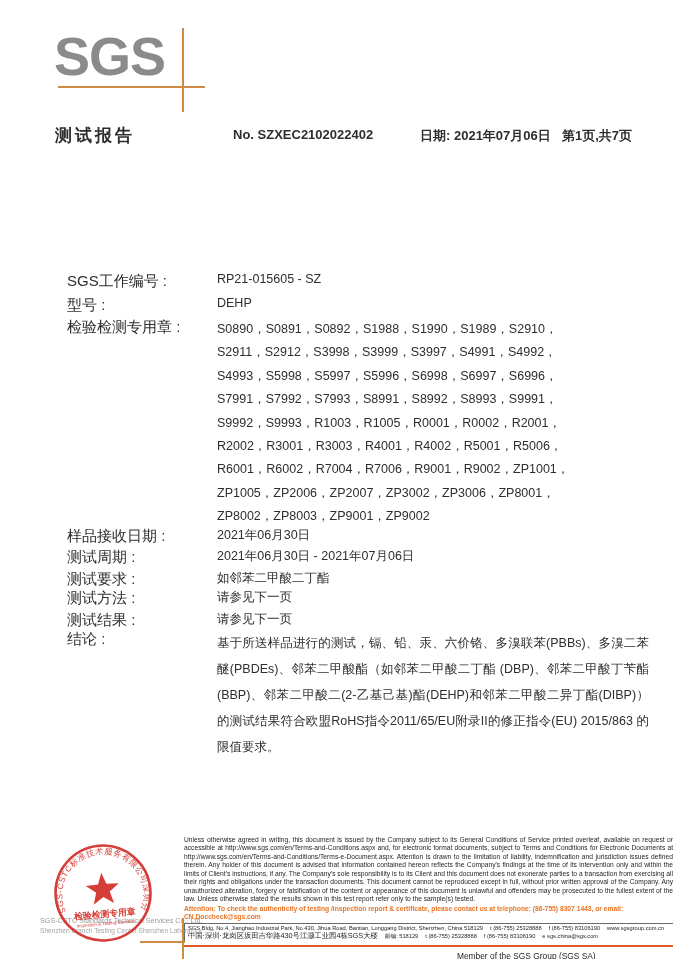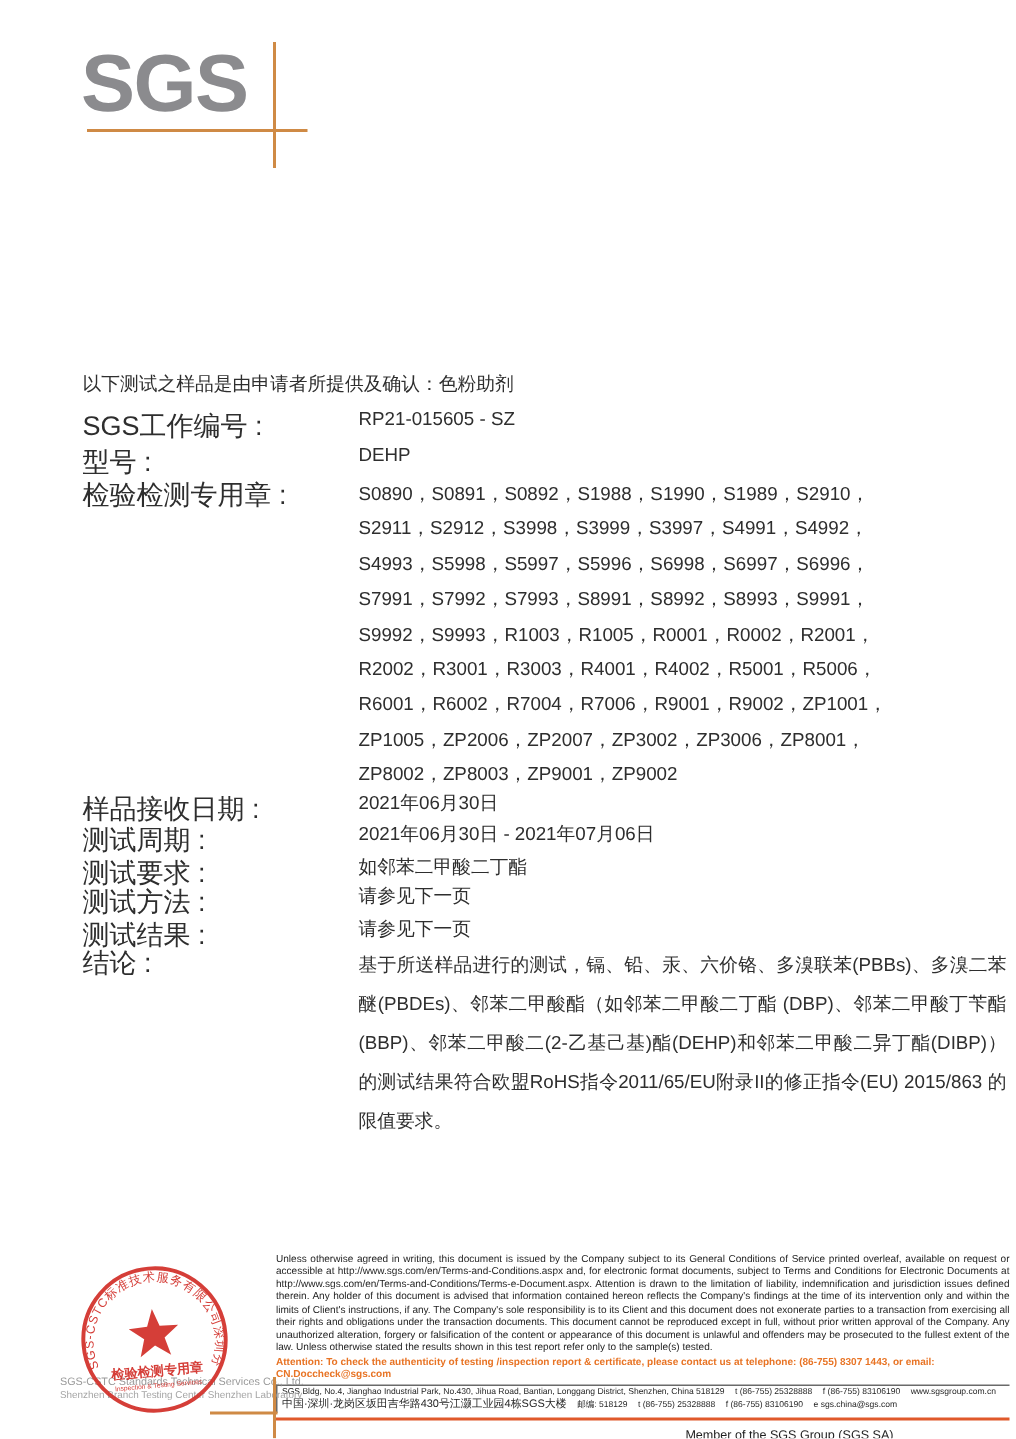--- a/index.html
+++ b/index.html
@@ -19,22 +19,22 @@
   .hdr{position:absolute;top:124px;left:0;width:677px;height:20px;}
   .hdr .title{position:absolute;left:55px;top:0;font-size:17px;font-weight:700;letter-spacing:3px;}
   .hdr .no{position:absolute;left:233px;top:3px;font-size:13px;font-weight:700;}
   .hdr .date{position:absolute;left:420px;top:3px;font-size:13px;font-weight:700;}
   .hdr .page-no{position:absolute;left:562px;top:3px;font-size:13px;font-weight:700;}
 
   .applicant{position:absolute;left:55px;top:161px;font-size:13px;line-height:25px;}
   .intro{position:absolute;left:55px;top:248px;font-size:12.5px;}
 
   .row{position:absolute;left:55px;width:620px;}
-  .row .lbl{position:absolute;left:0;top:0;font-size:18px;white-space:nowrap;}
-  .row .val{position:absolute;left:184px;top:0;font-size:12.5px;white-space:nowrap;}
+  .row .lbl{position:absolute;left:12px;top:0;font-size:15px;white-space:nowrap;}
+  .row .val{position:absolute;left:162px;top:0;font-size:12.5px;white-space:nowrap;}
   .row .val.codes{white-space:pre-line;line-height:23.4px;}
   .row .val.conclusion{white-space:normal;width:432px;line-height:26px;text-align:justify;}
 
   
   .stamp{position:absolute;left:52px;top:842px;width:102px;height:102px;transform:rotate(-5deg);color:var(--stamp-red);opacity:.93;z-index:3;}
   .co-line1{position:absolute;left:40px;top:916px;width:148px;font-size:7.2px;color:#9a9a9a;z-index:1;white-space:nowrap;}
   .co-line2{position:absolute;left:40px;top:927px;width:148px;font-size:6.6px;color:#a5a5a5;z-index:1;white-space:nowrap;}
 
   .footer-right{position:absolute;left:184px;top:836px;width:489px;}
   .disclaimer{font-size:6.7px;line-height:8.45px;text-align:justify;color:#1f1f1f;margin:0;}
@@ -51,23 +51,28 @@
 </style>
 </head>
 <body>
 
 <div class="page">
 
   <div class="logo">SGS</div>
   <div class="cross-h"></div>
   <div class="cross-v"></div>
 
+  <div class="hdr">
+    <span class="title">测试报告</span>
+    <span class="no">No. SZXEC2102022402</span>
+    <span class="date">日期: 2021年07月06日</span>
+    <span class="page-no">第1页,共7页</span>
+  </div>
 
 
-  <div class="intro">以下测试之样品是由申请者所提供及确认：色粉助剂</div>
 
   <div class="row" style="top:272px">
     <span class="lbl">SGS工作编号 :</span>
     <span class="val">RP21-015605 - SZ</span>
   </div>
   <div class="row" style="top:296px">
     <span class="lbl">型号 :</span>
     <span class="val">DEHP</span>
   </div>
   <div class="row" style="top:318px">

